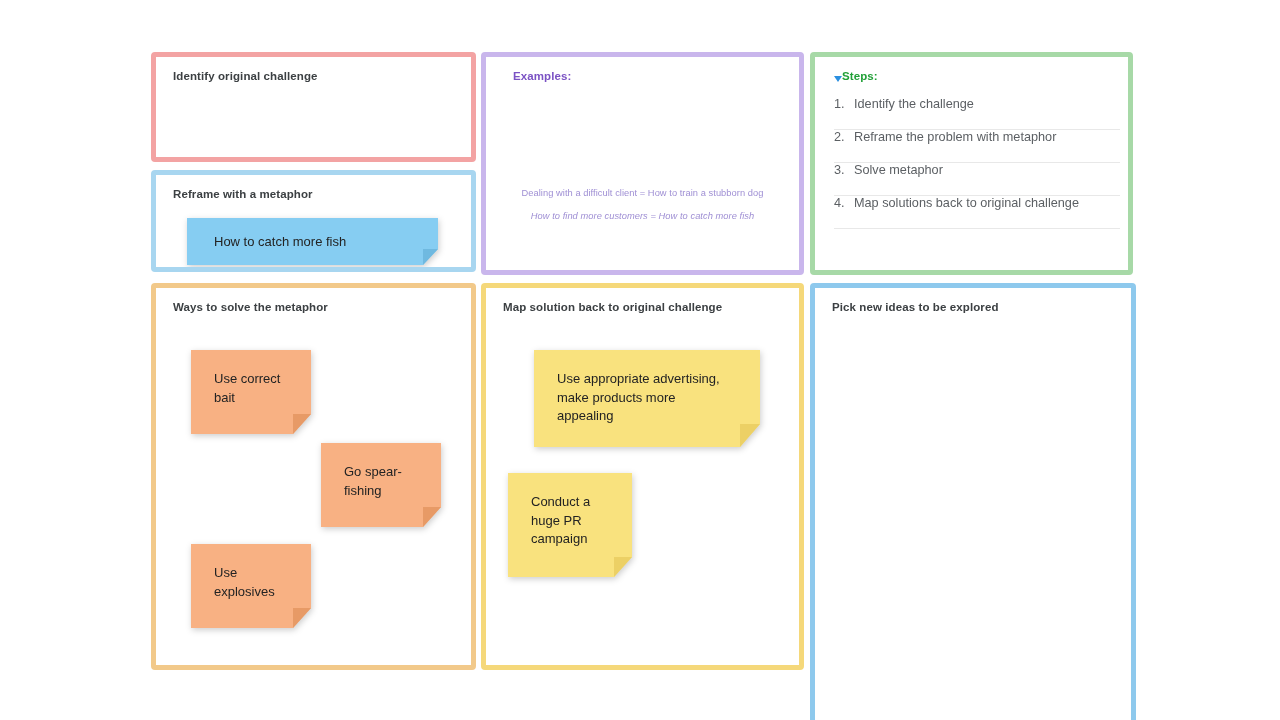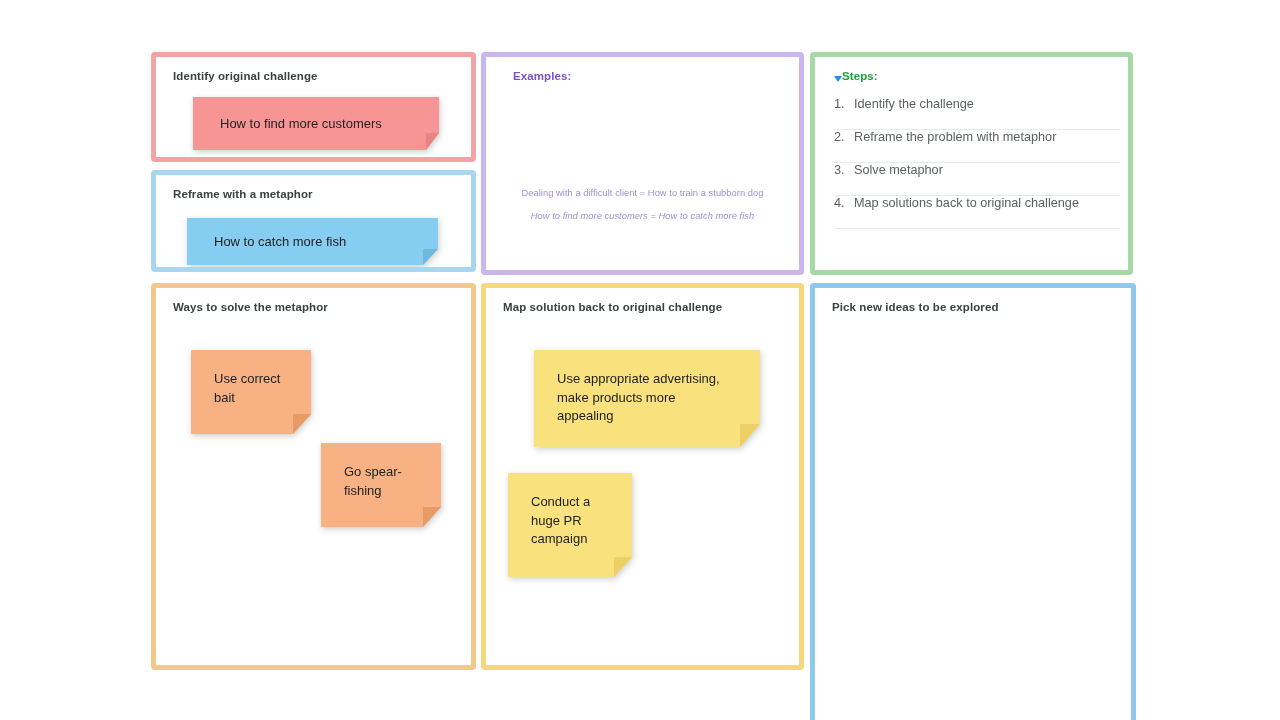--- a/index.html
+++ b/index.html
@@ -132,27 +132,20 @@
   
   .blank { }
 </style>
 </head>
 <body>
 
 <div id="board">
 
   <div class="panel" id="p-identify">
     <div class="panel-title">Identify original challenge</div>
-    <div class="note note-wide" style="left:37px; top:40px; width:246px; height:53px;">
-      <svg class="note-body" viewBox="0 0 246 53" preserveAspectRatio="none">
-        <path d="M0,0 H246 V36 L233,53 H0 Z" fill="#f79494"></path>
-        <path d="M246,36 L233,53 L233,36 Z" fill="#e88484"></path>
-      </svg>
-      <div class="note-text">How to find more customers</div>
-    </div>
   </div>
 
   <div class="panel" id="p-reframe">
     <div class="panel-title">Reframe with a metaphor</div>
     <div class="note note-wide" style="left:31px; top:43px; width:251px; height:47px;">
       <svg class="note-body" viewBox="0 0 251 47" preserveAspectRatio="none">
         <path d="M0,0 H251 V31 L236,47 H0 Z" fill="#86cdf2"></path>
         <path d="M251,31 L236,47 L236,31 Z" fill="#6fb9e0"></path>
       </svg>
       <div class="note-text">How to catch more fish</div>
@@ -205,20 +198,28 @@
 
     <div class="note note-sq" style="left:165px; top:155px; width:120px; height:84px;">
       <svg class="note-body" viewBox="0 0 120 84" preserveAspectRatio="none">
         <path d="M0,0 H120 V64 L102,84 H0 Z" fill="#f8b183"></path>
         <path d="M120,64 L102,84 L102,64 Z" fill="#e79a66"></path>
       </svg>
       <div class="note-text">Go spear-
 fishing</div>
     </div>
 
+    <div class="note note-sq" style="left:35px; top:256px; width:120px; height:84px;">
+      <svg class="note-body" viewBox="0 0 120 84" preserveAspectRatio="none">
+        <path d="M0,0 H120 V64 L102,84 H0 Z" fill="#f8b183"></path>
+        <path d="M120,64 L102,84 L102,64 Z" fill="#e79a66"></path>
+      </svg>
+      <div class="note-text">Use
+explosives</div>
+    </div>
   </div>
 
   <div class="panel" id="p-map">
     <div class="panel-title">Map solution back to original challenge</div>
 
     <div class="note note-sq" style="left:48px; top:62px; width:226px; height:97px;">
       <svg class="note-body" viewBox="0 0 226 97" preserveAspectRatio="none">
         <path d="M0,0 H226 V74 L206,97 H0 Z" fill="#f9e27e"></path>
         <path d="M226,74 L206,97 L206,74 Z" fill="#ecd065"></path>
       </svg>

